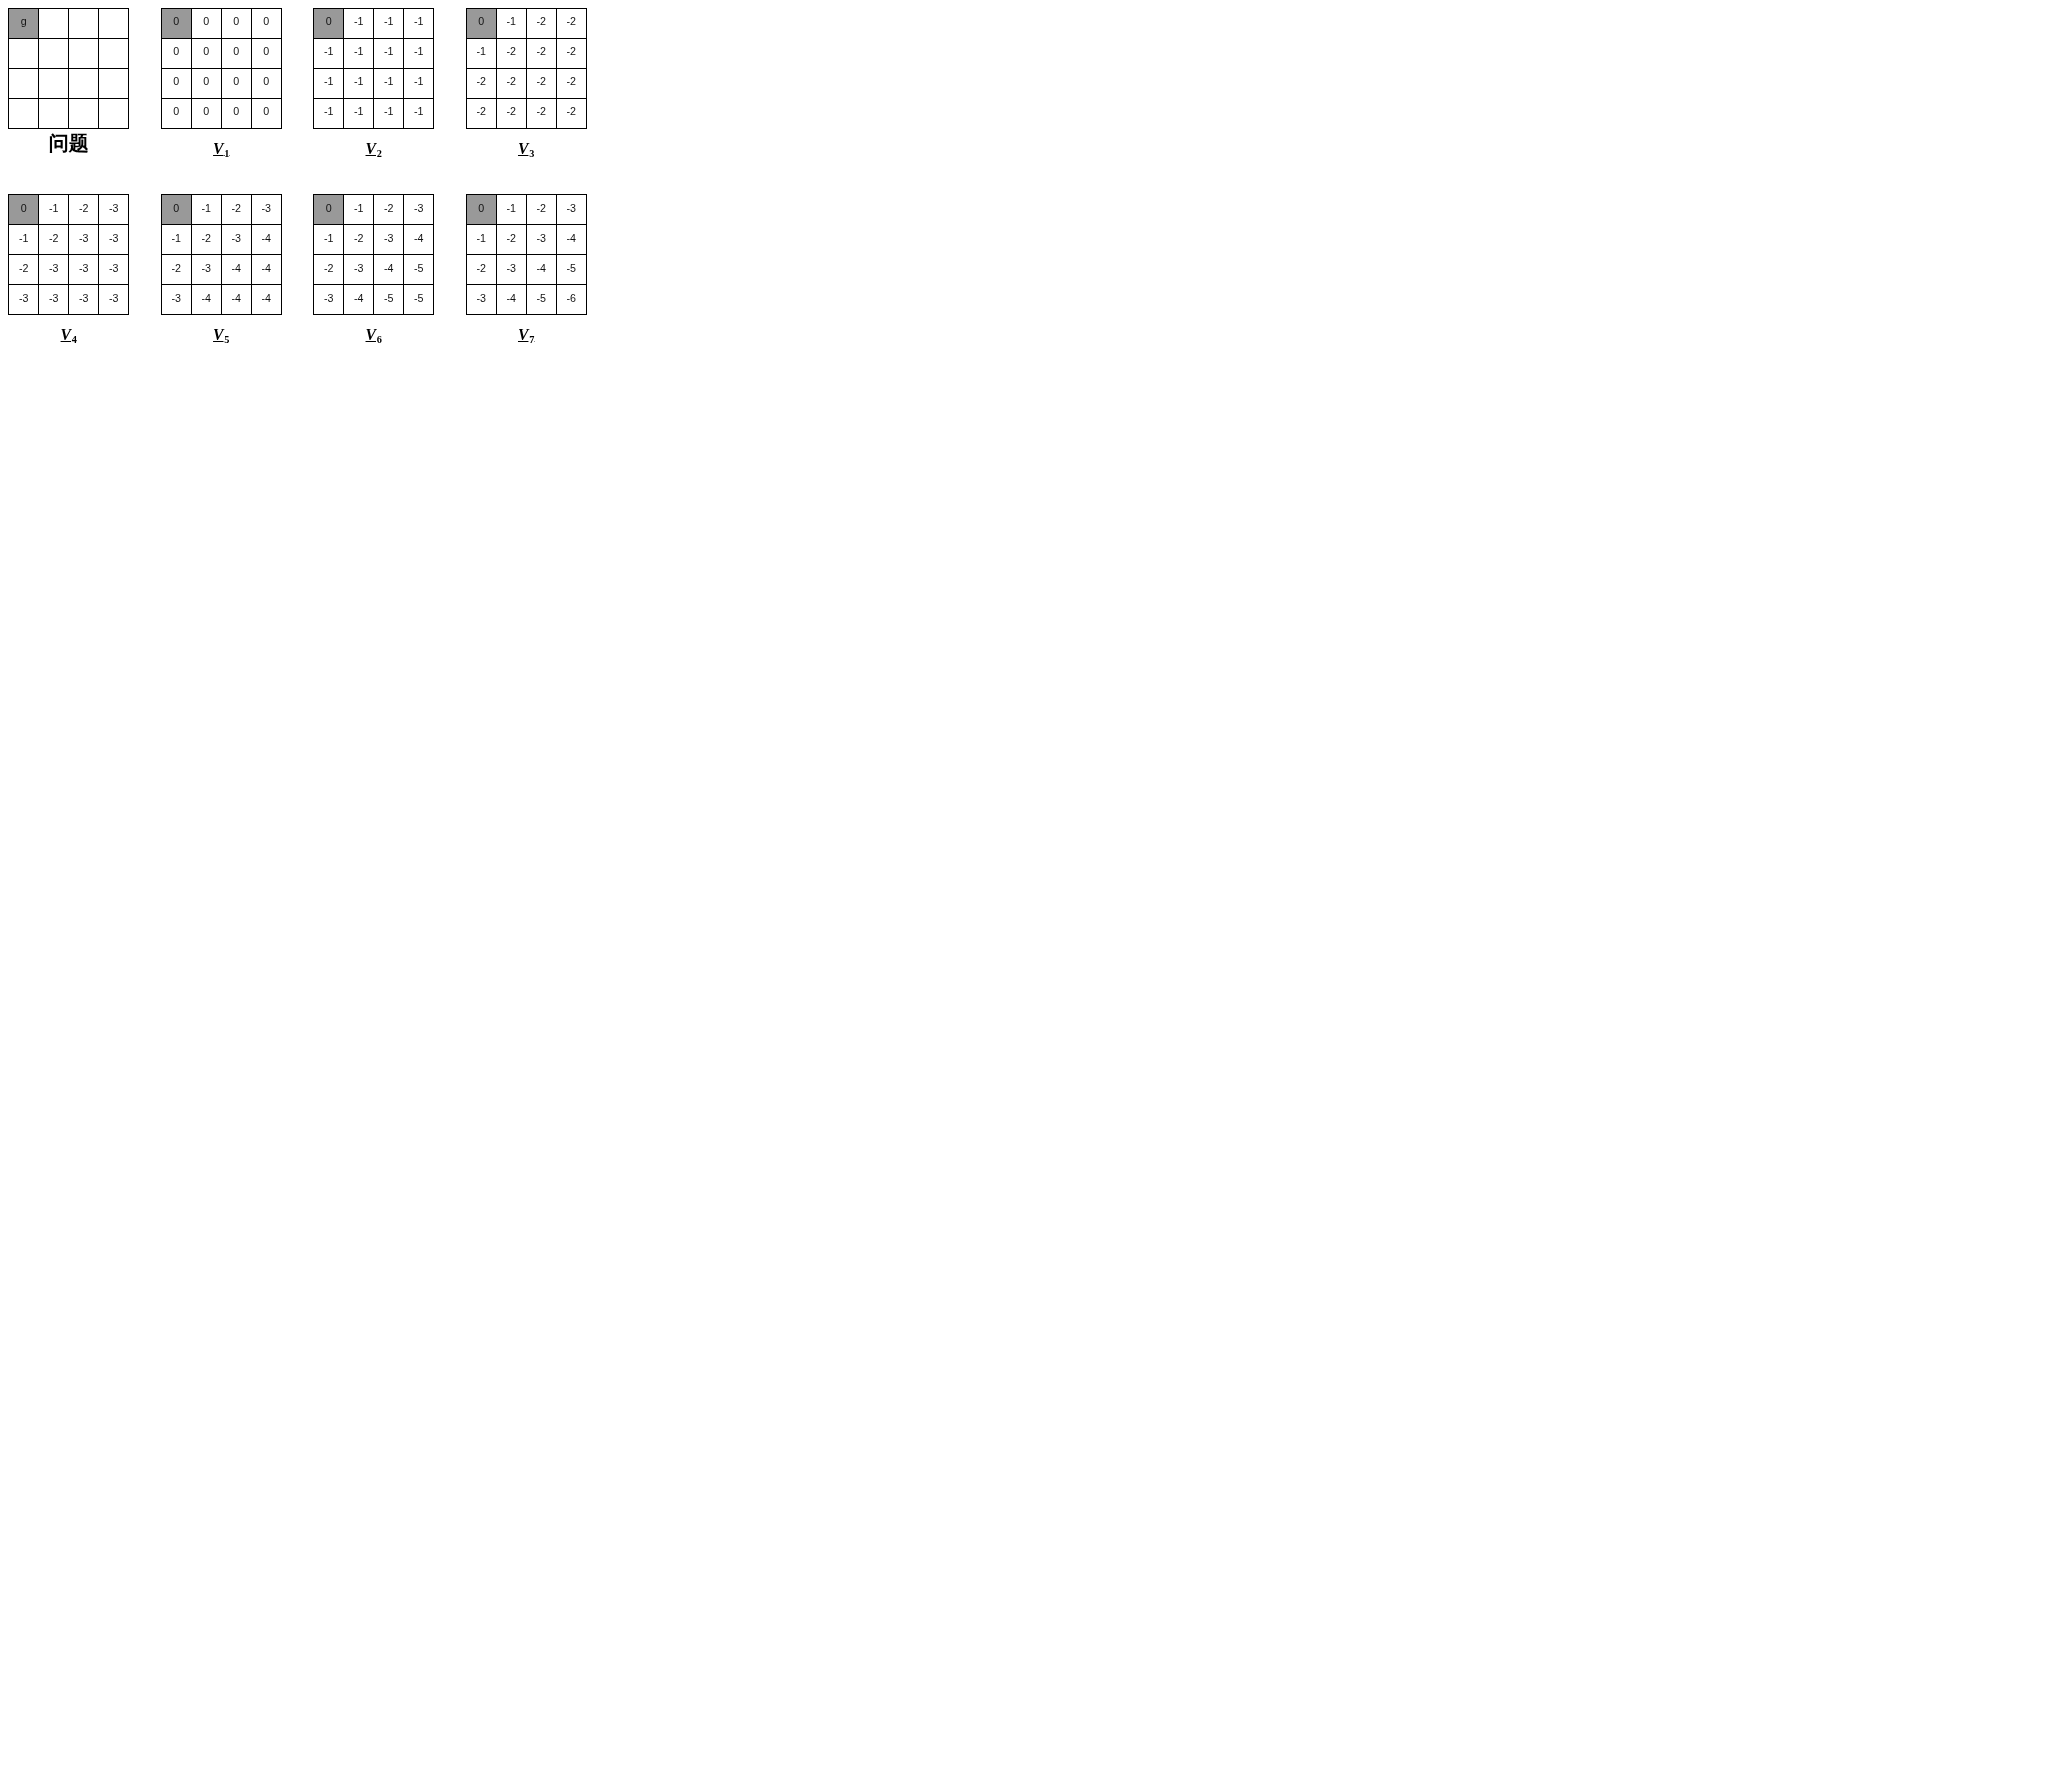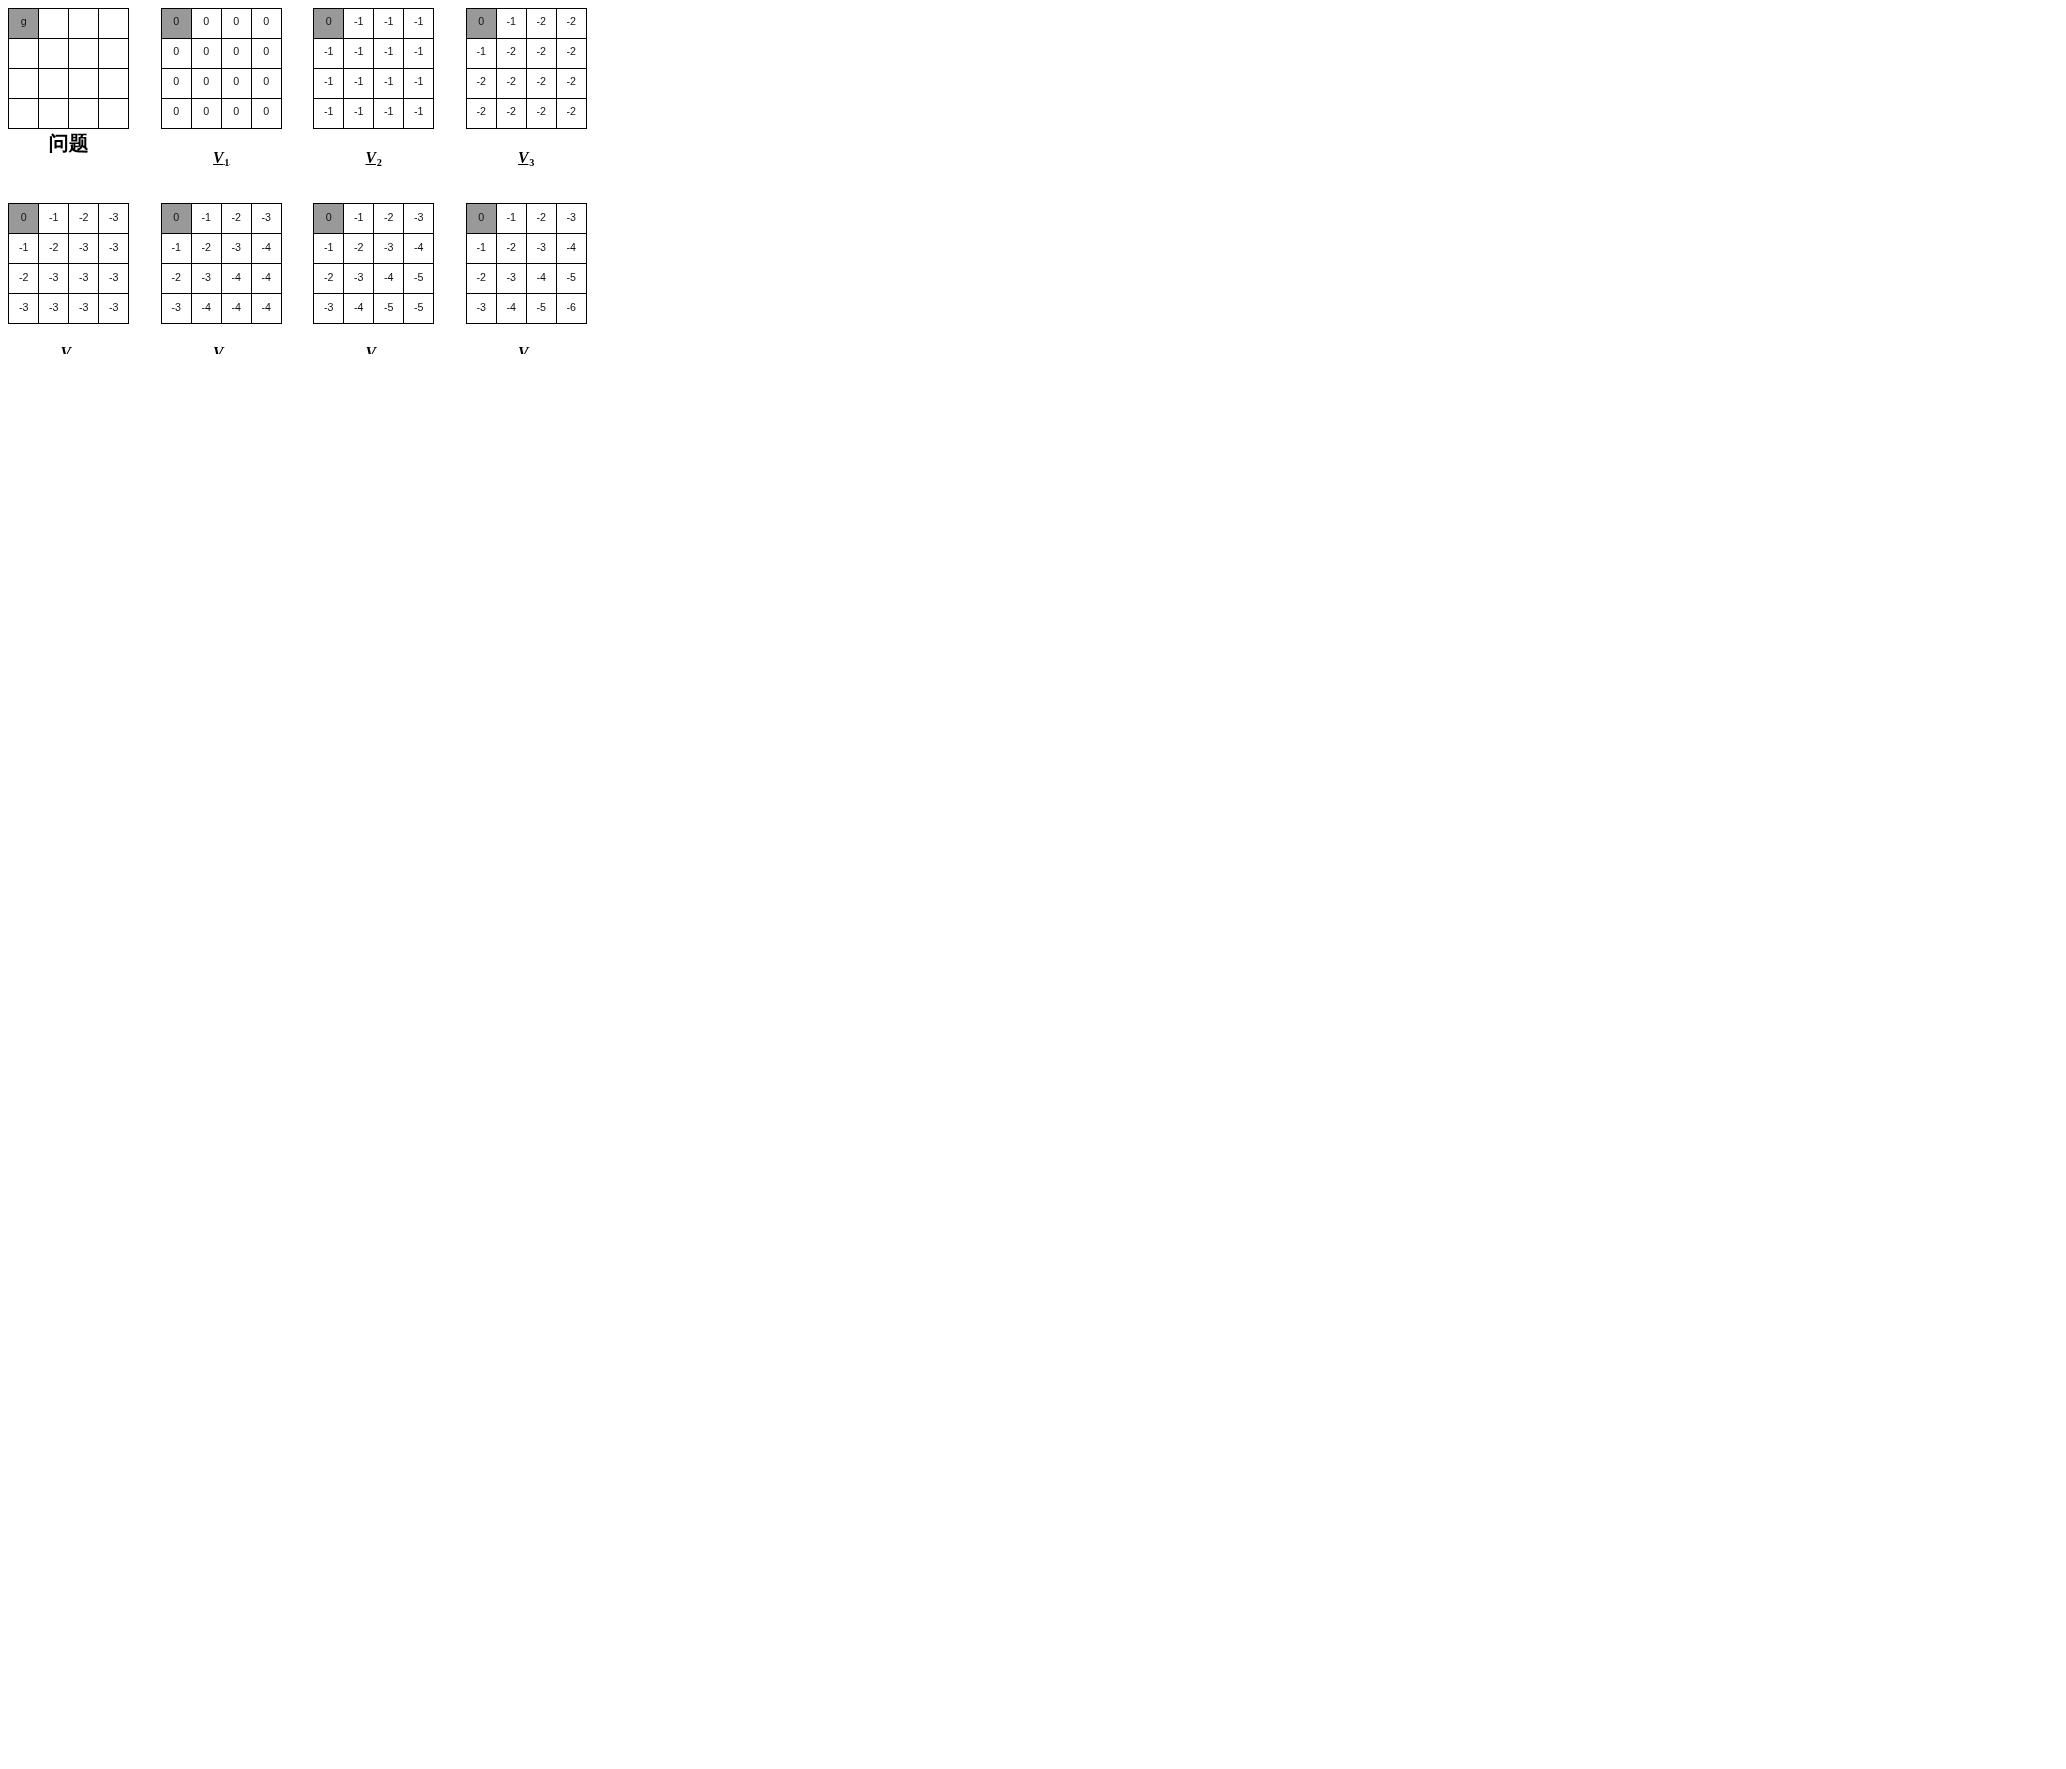--- a/index.html
+++ b/index.html
@@ -16,21 +16,21 @@
     width:30px; height:30px; box-sizing:border-box;
     border:0.8px solid #000000;
     text-align:center; vertical-align:middle;
     padding:0 0 4.1px 0;
     font-size:10.7px; color:#111111;
     font-family:"Liberation Sans", sans-serif;
   }
   table.board td.goal { background:#999999; }
   .caption { text-align:left; color:#000000; }
   .caption.math {
-    margin-top:21px;
+    margin-top:12px;
     font-family:"Liberation Serif", serif;
     font-weight:bold; font-style:italic; font-size:15.7px; line-height:1;text-decoration:underline;
   }
   .caption.math .cap-sub {
     font-style:normal; font-size:10.3px; vertical-align:-2.9px; margin-left:0.8px;
   }
   .caption.cjk {
     margin-top:3.3px;
     font-family:"Liberation Serif", serif;
     font-weight:bold; font-style:normal; font-size:20px; line-height:1.1;

